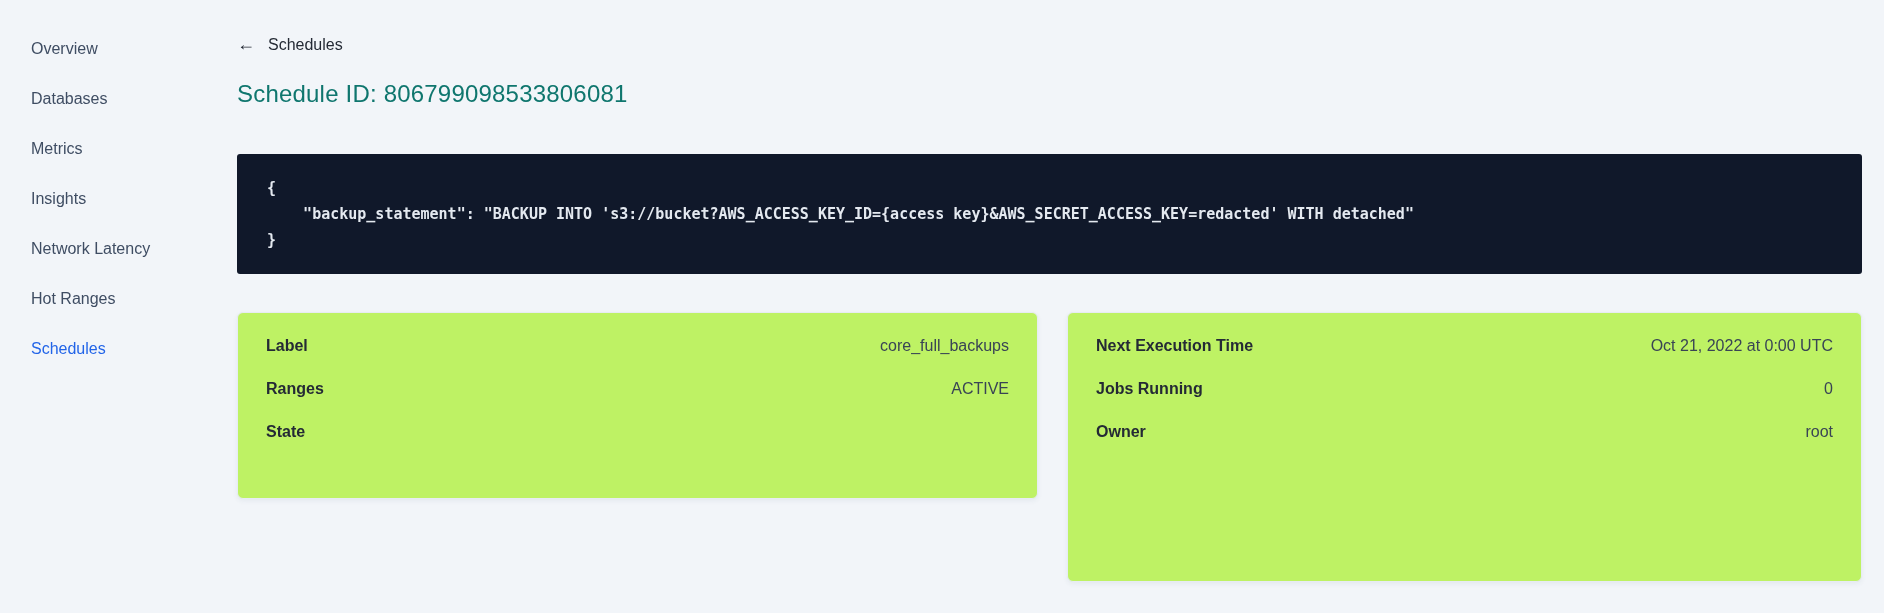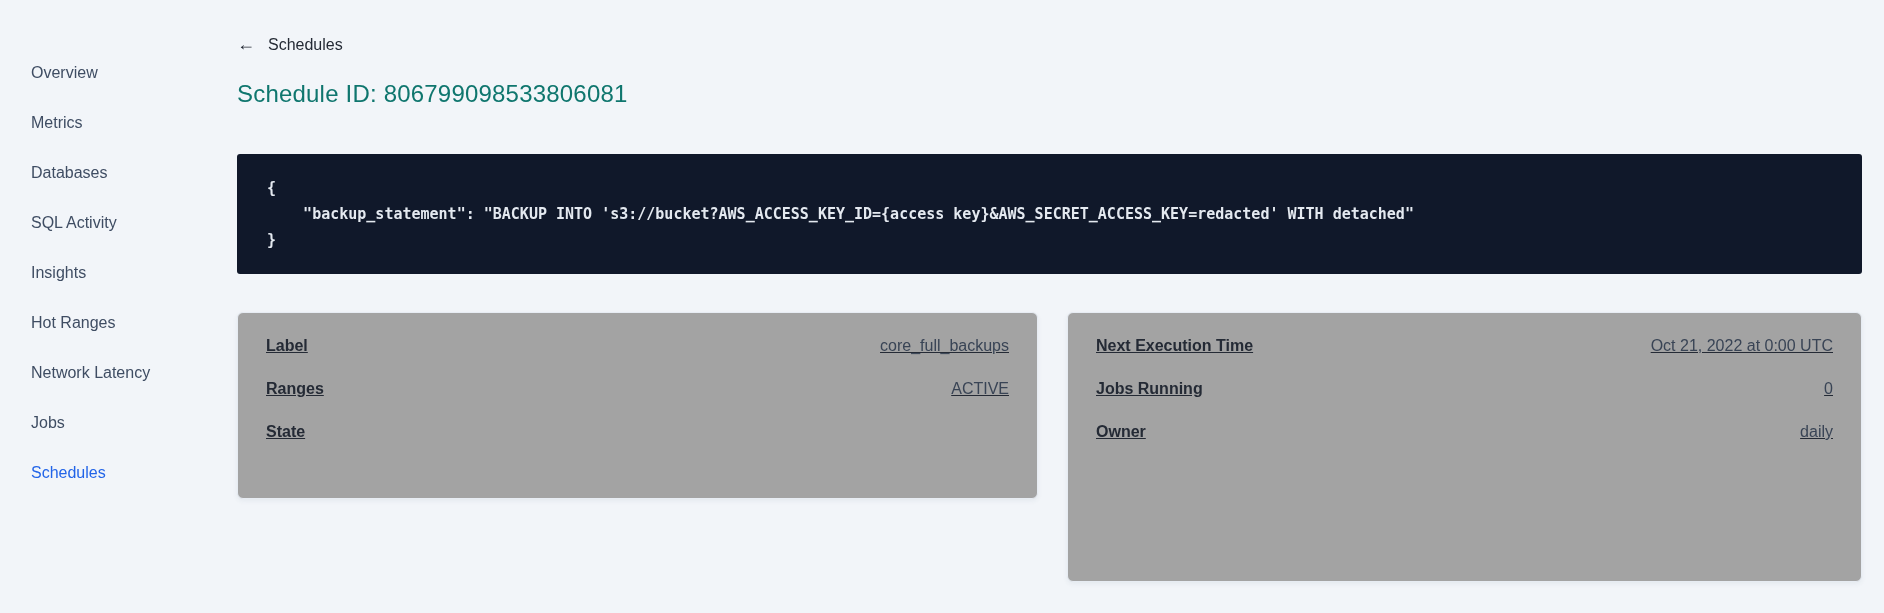--- a/index.html
+++ b/index.html
@@ -10,21 +10,20 @@
     color:#242a35;
     position:relative;
     overflow:hidden;
   }
 
   
   .sidebar {
     position:absolute; left:0; top:0;
     width:225px; height:503px;
     padding:24px 0 0 31px;
-    margin-top:24px;
   }
   .nav-item {
     height:50px;
     display:flex; align-items:center;
     font-size:16px;
     color:#3f4d63;
     cursor:pointer;
     user-select:none;
   }
   .nav-item.active { color:#2264e8; }
@@ -66,48 +65,45 @@
     overflow:hidden;
   }
 
   
   .cards {
     margin-top:38px;
     display:flex; gap:29px;
     align-items:flex-start;
   }
   .card {
-    background:#a3a3a3;
+    background:#bef264;
     border:1px solid #e7ecf3;
     border-radius:6px;
     box-shadow:0 2px 5px rgba(60,80,110,.07);
     padding:24px 28px;
-    text-decoration:underline;
   }
   .card.left  { width:801px; height:187px; }
   .card.right { width:795px; height:270px; }
   .detail-row {
     display:flex; justify-content:space-between; align-items:baseline;
     height:43px;
   }
   .detail-row .label { font-weight:bold; font-size:16px; color:#242a35; }
   .detail-row .value { font-size:16px; color:#394455; text-align:right; }
 </style>
 </head>
 <body>
 
 <nav class="sidebar">
   <div class="nav-item">Overview</div>
+  <div class="nav-item">Databases</div>
   <div class="nav-item">Metrics</div>
-  <div class="nav-item">Databases</div>
-  <div class="nav-item">SQL Activity</div>
   <div class="nav-item">Insights</div>
+  <div class="nav-item">Network Latency</div>
   <div class="nav-item">Hot Ranges</div>
-  <div class="nav-item">Network Latency</div>
-  <div class="nav-item">Jobs</div>
   <div class="nav-item active">Schedules</div>
 </nav>
 
 <main class="main">
 
   <div class="back-row">
     <span class="back-arrow">←</span>
     <span>Schedules</span>
   </div>
 
@@ -138,18 +134,18 @@
       <div class="detail-row">
         <span class="label">Next Execution Time</span>
         <span class="value">Oct 21, 2022 at 0:00 UTC</span>
       </div>
       <div class="detail-row">
         <span class="label">Jobs Running</span>
         <span class="value">0</span>
       </div>
       <div class="detail-row">
         <span class="label">Owner</span>
-        <span class="value">daily</span>
+        <span class="value">root</span>
       </div>
     </section>
 
   </div>
 </main>
 
 </body></html>

